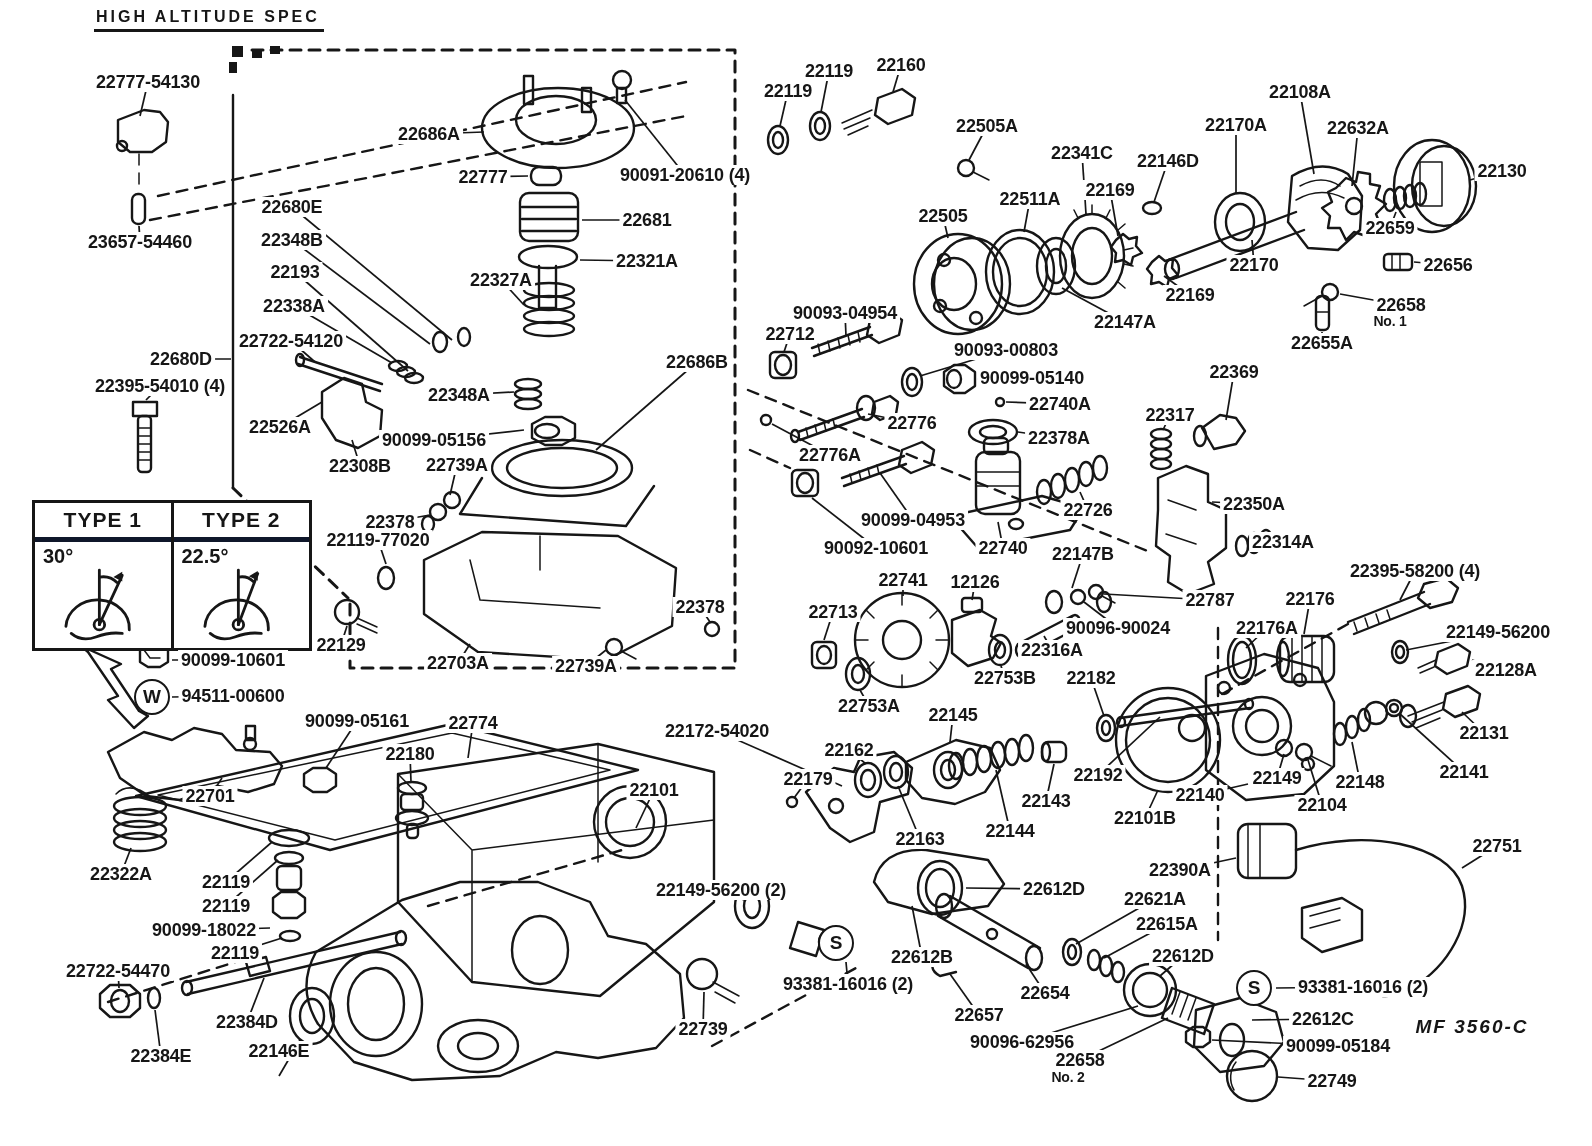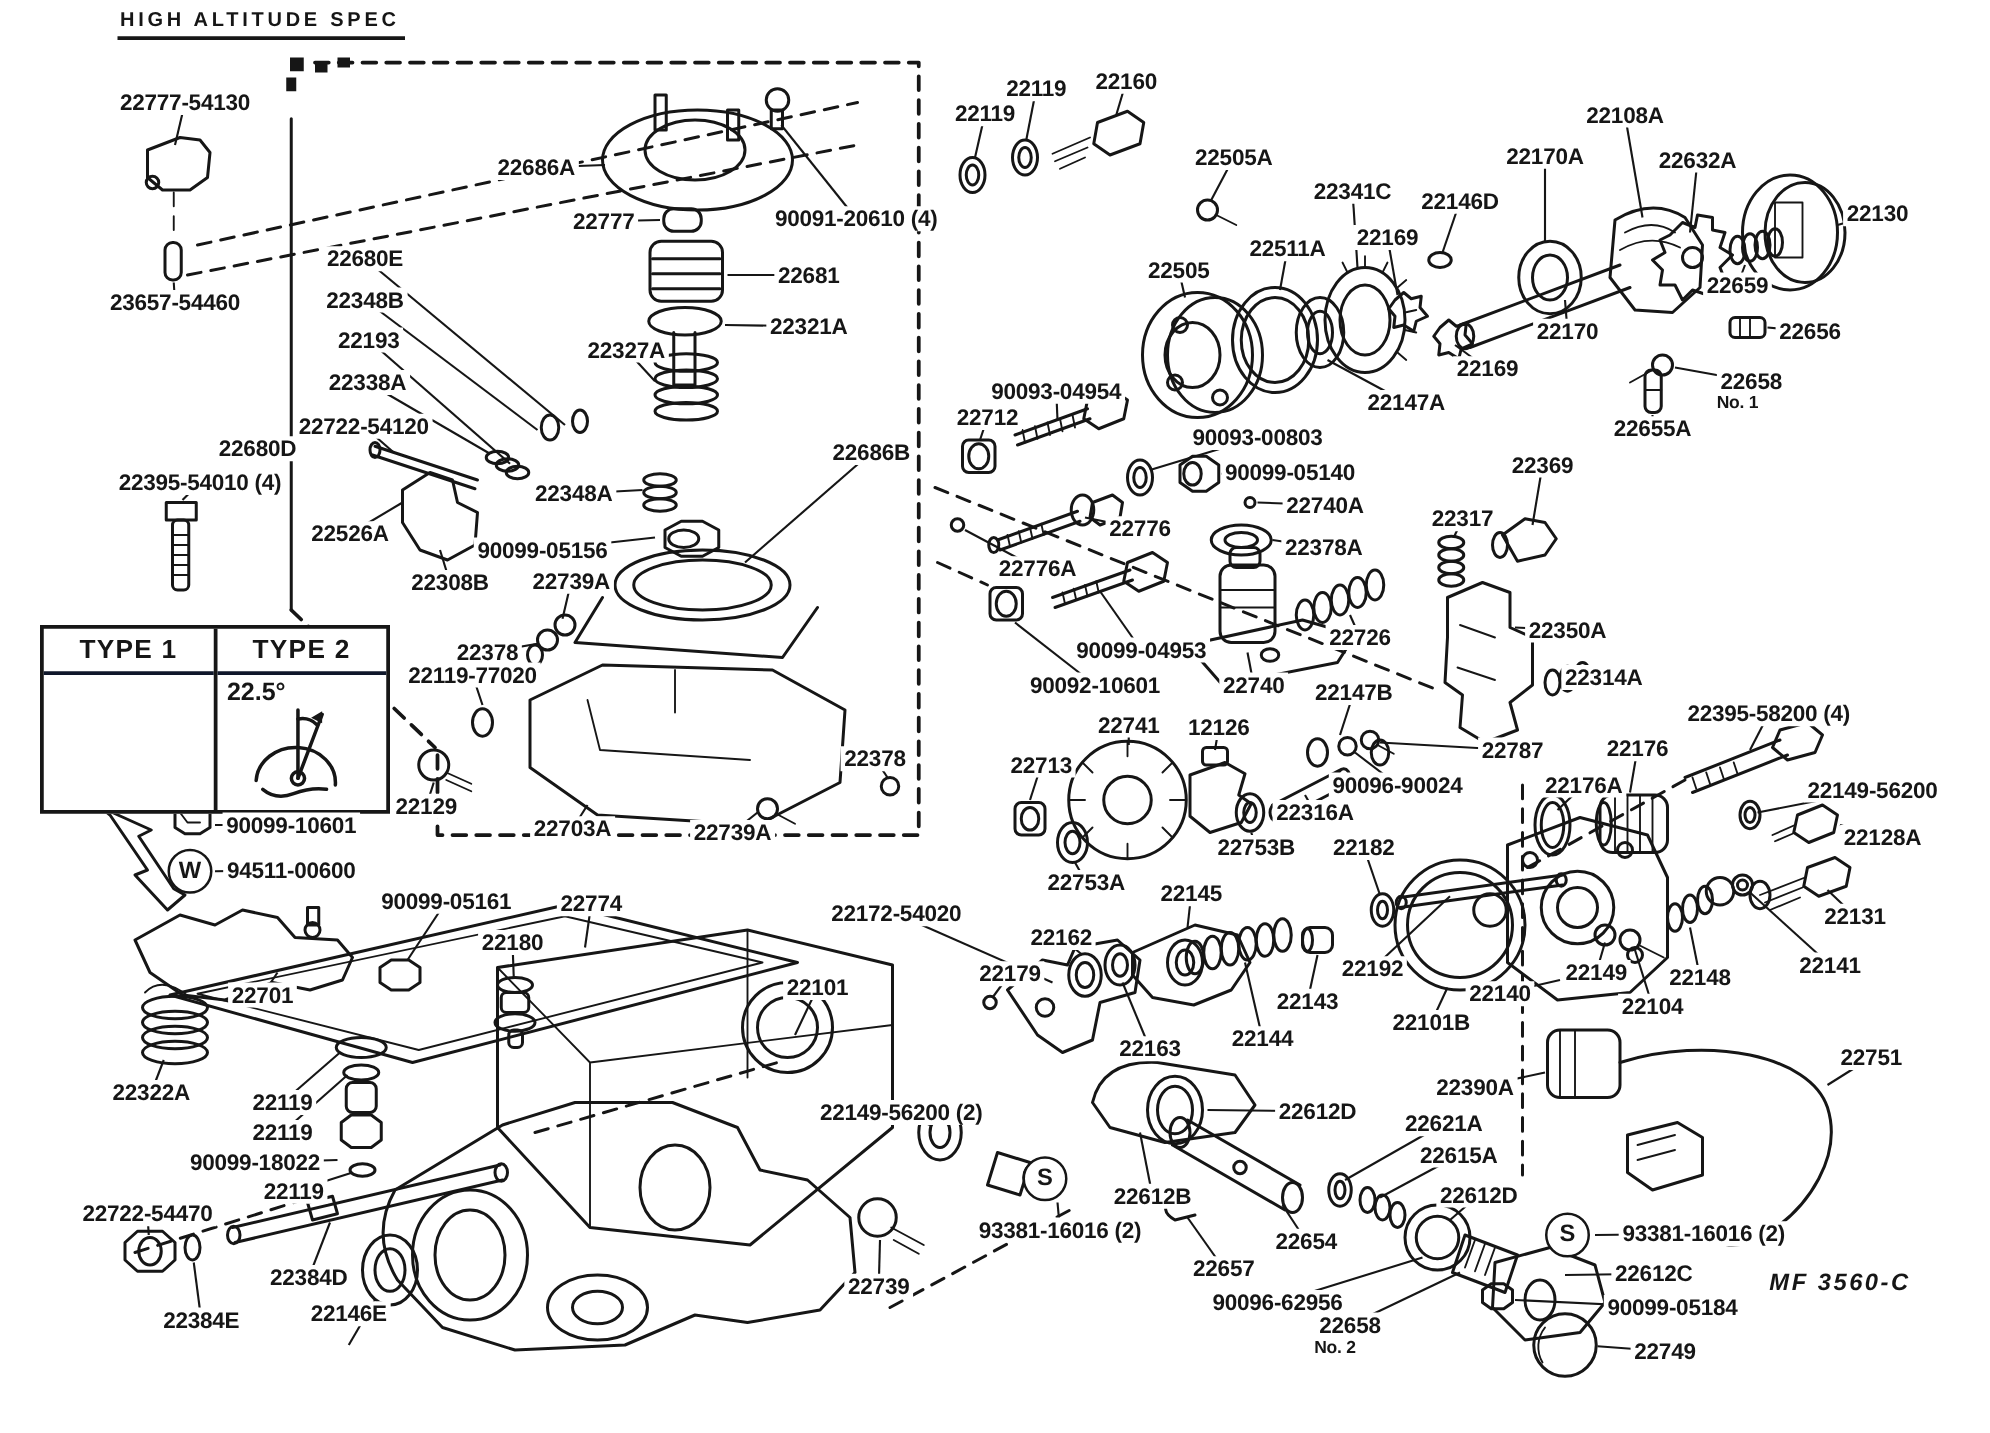--- a/index.html
+++ b/index.html
@@ -23,21 +23,21 @@
       width:32px;height:32px;border:2.5px solid #161616;border-radius:50%;background:#fff;
       font-weight:700;font-size:19px;display:flex;align-items:center;justify-content:center;}
   #page-title{position:absolute;z-index:3;left:94px;top:8px;font-weight:700;font-size:16px;
       letter-spacing:3px;border-bottom:3.5px solid #161616;padding:0 4px 3px 2px;}
   #drawing-number{position:absolute;z-index:3;left:1472px;top:1027px;transform:translate(-50%,-50%);
       font-weight:700;font-size:19px;letter-spacing:2px;font-style:italic;}
   .type-table{position:absolute;z-index:3;left:32px;top:500px;width:274px;height:145px;
       border:3px solid #161616;background:#fff;display:flex;}
   .tcol{position:relative;flex:1;}
   .tcol:first-child{border-right:3px solid #161616;}
-  .thead{height:34px;border-bottom:3px solid #0f172a;display:flex;align-items:center;
+  .thead{height:34px;border-bottom:5px solid #0f172a;display:flex;align-items:center;
       justify-content:center;font-weight:700;font-size:21px;letter-spacing:1px;}
   .tbody{position:relative;height:105px;}
   .angle{position:absolute;left:8px;top:3px;font-weight:700;font-size:20px;}
   .gov{position:absolute;left:8px;top:14px;width:118px;height:88px;}
   .gov *{stroke:#161616;stroke-width:3.2;fill:none;stroke-linecap:round;}
   .gov .af{fill:#161616;stroke:none}
 </style>
 </head>
 <body>
 
@@ -517,20 +517,32 @@
       <line x1="703" y1="1029" x2="704" y2="992"></line>
       <line x1="1363" y1="987" x2="1276" y2="988"></line>
       <line x1="1323" y1="1019" x2="1252" y2="1020"></line>
       <line x1="1338" y1="1046" x2="1212" y2="1040"></line>
       <line x1="1332" y1="1081" x2="1278" y2="1077"></line>
     </svg>
 
   <div class="type-table">
     <div class="tcol">
       <div class="thead">TYPE 1</div>
+      <div class="tbody">
+        <span class="angle">30°</span>
+        <svg class="gov" viewBox="0 0 130 100">
+          <path d="M24,80 a36,32 0 1 1 72,4"></path>
+          <circle cx="62" cy="78" r="6"></circle>
+          <line x1="62" y1="78" x2="62" y2="16"></line>
+          <line x1="62" y1="78" x2="88" y2="22"></line>
+          <path d="M62,24 q12,-2 20,6"></path>
+          <path class="af" d="M78,24 l10,-6 0,11 z"></path>
+          <path d="M30,88 q12,10 28,4 t30,-4"></path>
+        </svg>
+      </div>
     </div>
     <div class="tcol">
       <div class="thead">TYPE 2</div>
       <div class="tbody">
         <span class="angle">22.5°</span>
         <svg class="gov" viewBox="0 0 130 100">
           <path d="M24,80 a36,32 0 1 1 72,4"></path>
           <circle cx="62" cy="78" r="6"></circle>
           <line x1="62" y1="78" x2="62" y2="16"></line>
           <line x1="62" y1="78" x2="84" y2="20"></line>
@@ -549,21 +561,21 @@
     <div class="part-label" style="left: 483px; top: 177px;">22777</div>
     <div class="part-label" style="left: 685px; top: 175px;">90091-20610 (4)</div>
     <div class="part-label" style="left: 292px; top: 207px;">22680E</div>
     <div class="part-label" style="left: 647px; top: 220px;">22681</div>
     <div class="part-label" style="left: 292px; top: 240px;">22348B</div>
     <div class="part-label" style="left: 647px; top: 261px;">22321A</div>
     <div class="part-label" style="left: 295px; top: 272px;">22193</div>
     <div class="part-label" style="left: 501px; top: 280px;">22327A</div>
     <div class="part-label" style="left: 294px; top: 306px;">22338A</div>
     <div class="part-label" style="left: 291px; top: 341px;">22722-54120</div>
-    <div class="part-label" style="left: 181px; top: 359px; margin-left: 25px;">22680D</div>
+    <div class="part-label" style="left: 181px; top: 359px;">22680D</div>
     <div class="part-label" style="left: 160px; top: 386px;">22395-54010 (4)</div>
     <div class="part-label" style="left: 459px; top: 395px;">22348A</div>
     <div class="part-label" style="left: 697px; top: 362px;">22686B</div>
     <div class="part-label" style="left: 280px; top: 427px;">22526A</div>
     <div class="part-label" style="left: 434px; top: 440px;">90099-05156</div>
     <div class="part-label" style="left: 360px; top: 466px;">22308B</div>
     <div class="part-label" style="left: 457px; top: 465px;">22739A</div>
     <div class="part-label" style="left: 390px; top: 522px;">22378</div>
     <div class="part-label" style="left: 378px; top: 540px;">22119-77020</div>
     <div class="part-label" style="left: 341px; top: 645px;">22129</div>

